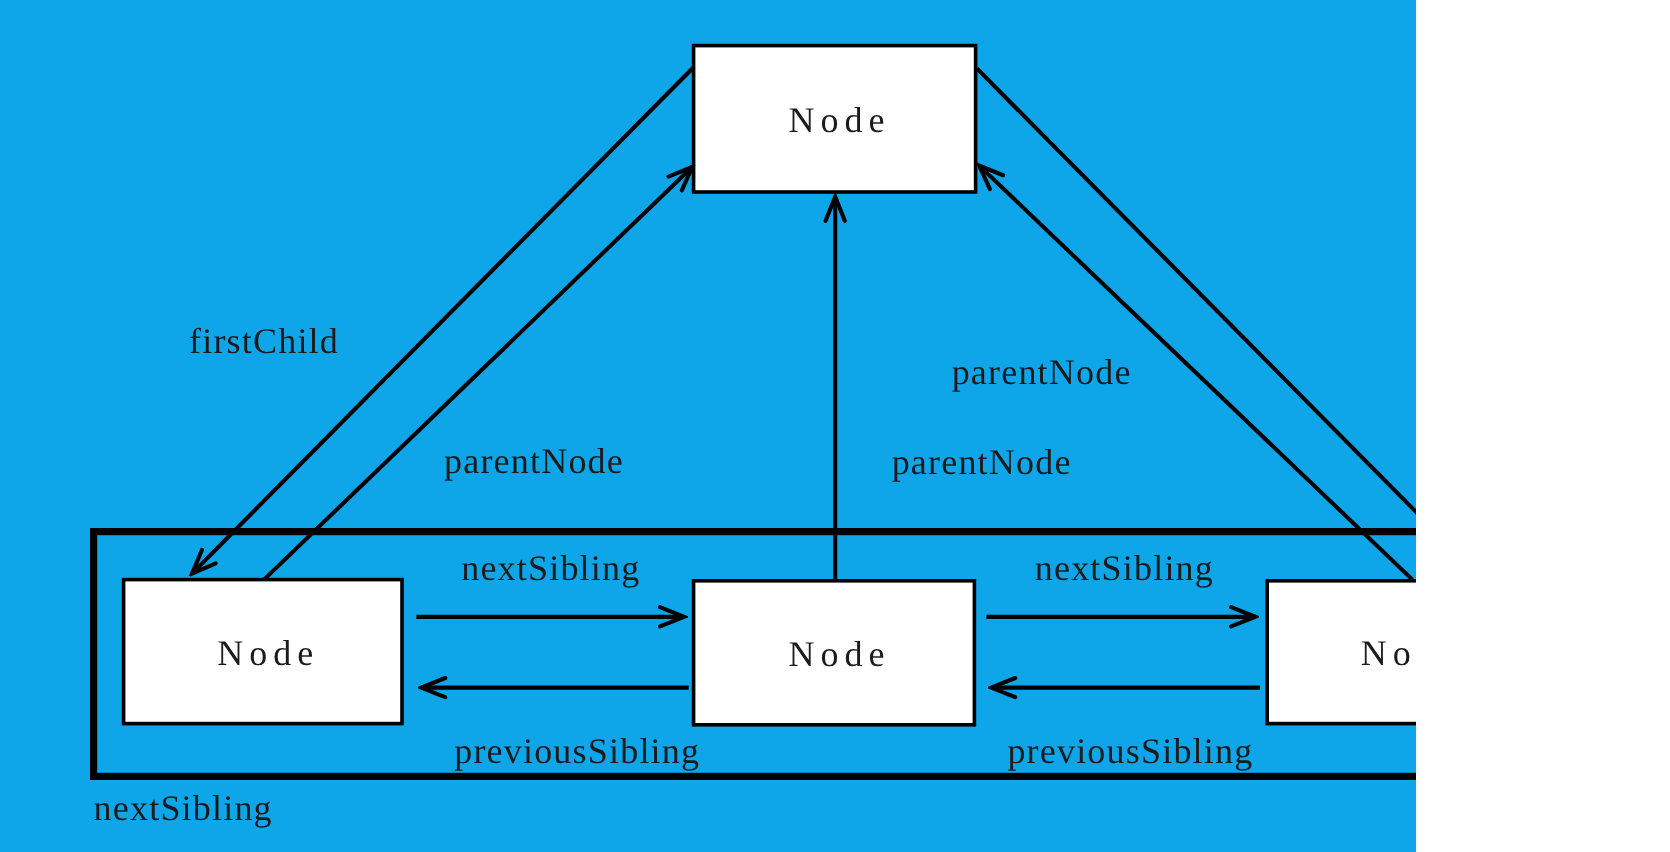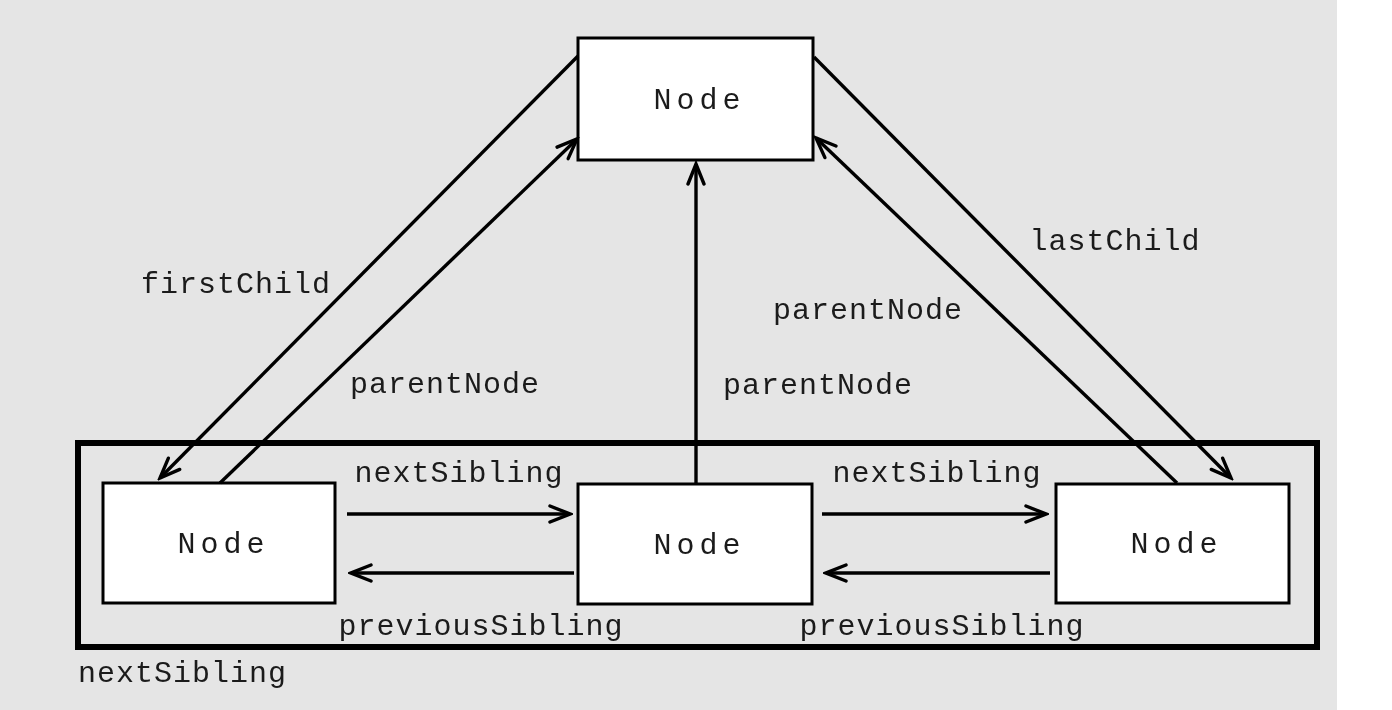--- a/index.html
+++ b/index.html
@@ -2,24 +2,24 @@
 <html><head>
 <meta charset="utf-8">
 <style>
   html, body {
     margin: 0;
     padding: 0;
     background: #ffffff;
   }
   .stage {
     position: relative;
-    width: 1337px;
+    width: 1180px;
     height: 710px;
-    background: #e5e5e5;
-    font-family: Liberation Mono, monospace;
+    background: #0ea5e9;
+    font-family: Liberation Serif, serif;
     overflow: hidden;
   }
   svg.wires {
     position: absolute;
     left: 0;
     top: 0;
     width: 1392px;
     height: 710px;
   }
   .lbl {
@@ -66,25 +66,24 @@
     <line x1="574" y1="573" x2="351" y2="573" stroke="#000000" stroke-width="3.6" marker-end="url(#arrow)"></line>
     <line x1="822" y1="514" x2="1046" y2="514" stroke="#000000" stroke-width="3.6" marker-end="url(#arrow)"></line>
     <line x1="1050" y1="573" x2="826" y2="573" stroke="#000000" stroke-width="3.6" marker-end="url(#arrow)"></line>
   </svg>
 
   <span class="lbl node-lbl" style="left:697px; top:101px;">Node</span>
   <span class="lbl node-lbl" style="left:221px; top:545px;">Node</span>
   <span class="lbl node-lbl" style="left:697px; top:546px;">Node</span>
   <span class="lbl node-lbl" style="left:1174px; top:545px;">Node</span>
 
-  <span class="lbl" style="left:236px; top:285px;">firstChild</span>
+  <span class="lbl" style="left:220px; top:285px;">firstChild</span>
   <span class="lbl" style="left:445px; top:385px;">parentNode</span>
   <span class="lbl" style="left:818px; top:386px;">parentNode</span>
   <span class="lbl" style="left:868px; top:311px;">parentNode</span>
-  <span class="lbl" style="left:1115px; top:242px;">lastChild</span>
   <span class="lbl" style="left:459px; top:474px;">nextSibling</span>
   <span class="lbl" style="left:481px; top:627px;">previousSibling</span>
   <span class="lbl" style="left:937px; top:474px;">nextSibling</span>
   <span class="lbl" style="left:942px; top:627px;">previousSibling</span>
 
   <span class="lbl container-lbl" style="left:78px; top:674px;">nextSibling</span>
 
 </div>
 
 </body></html>

